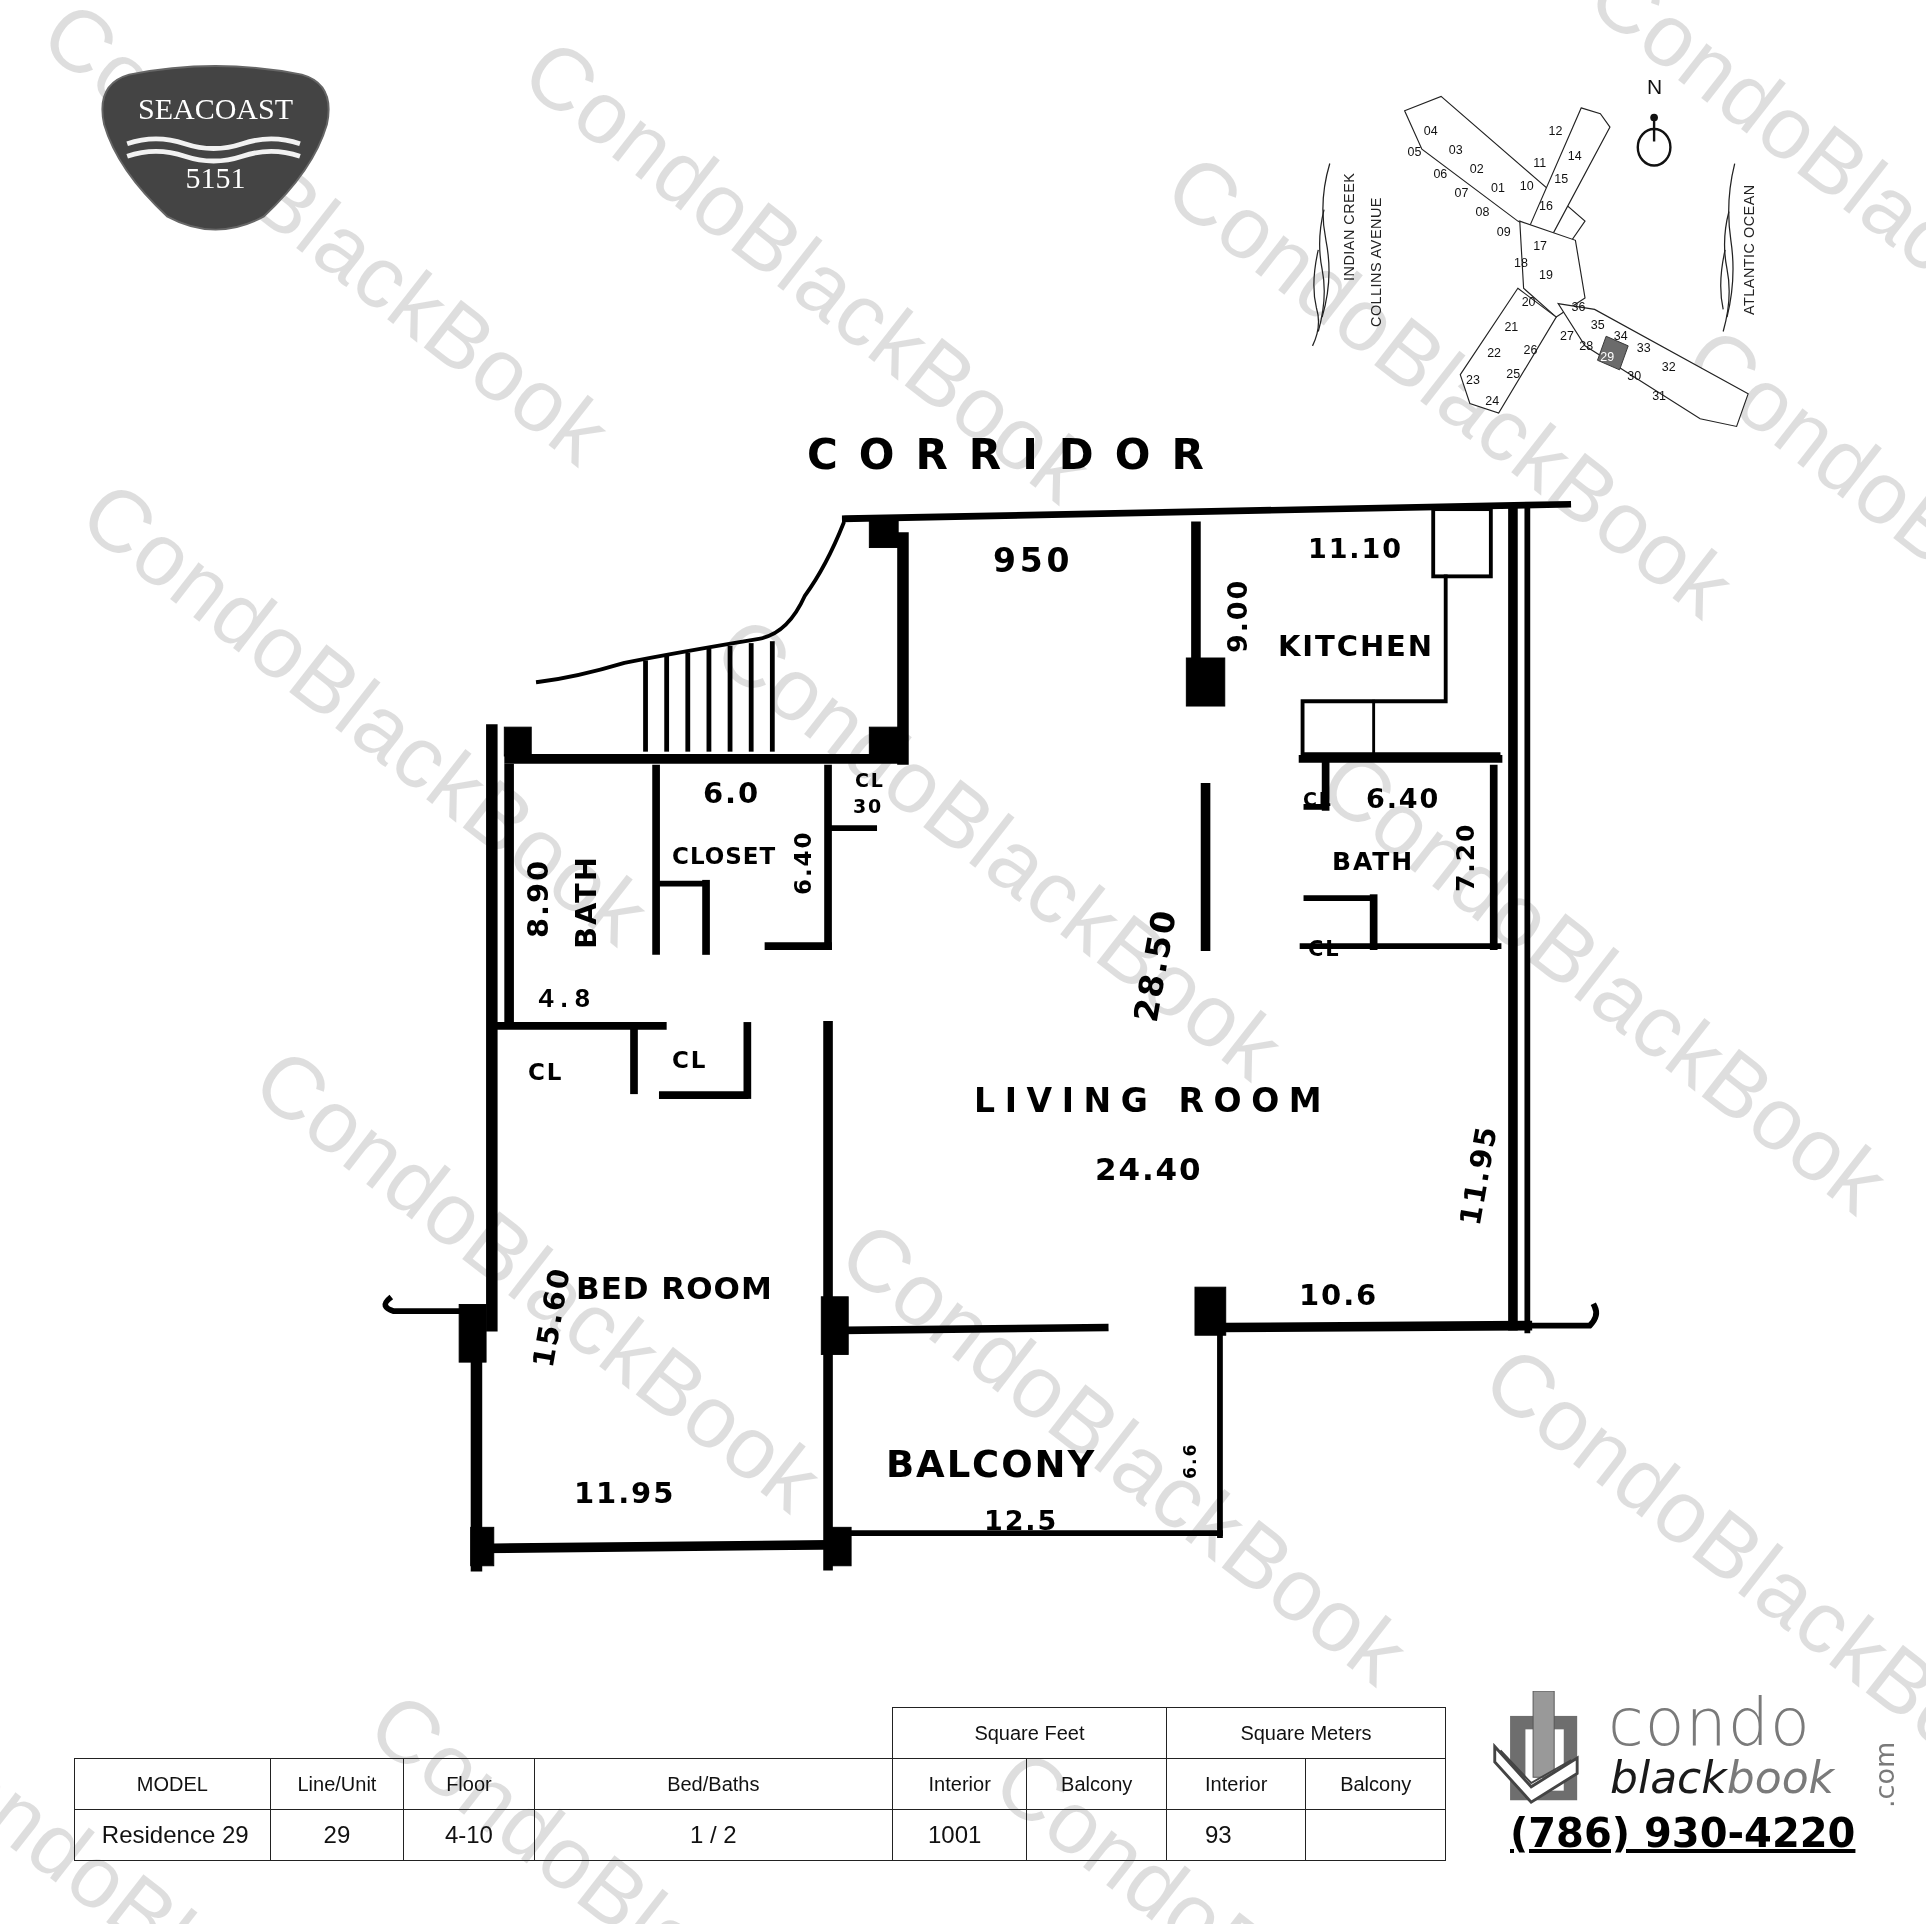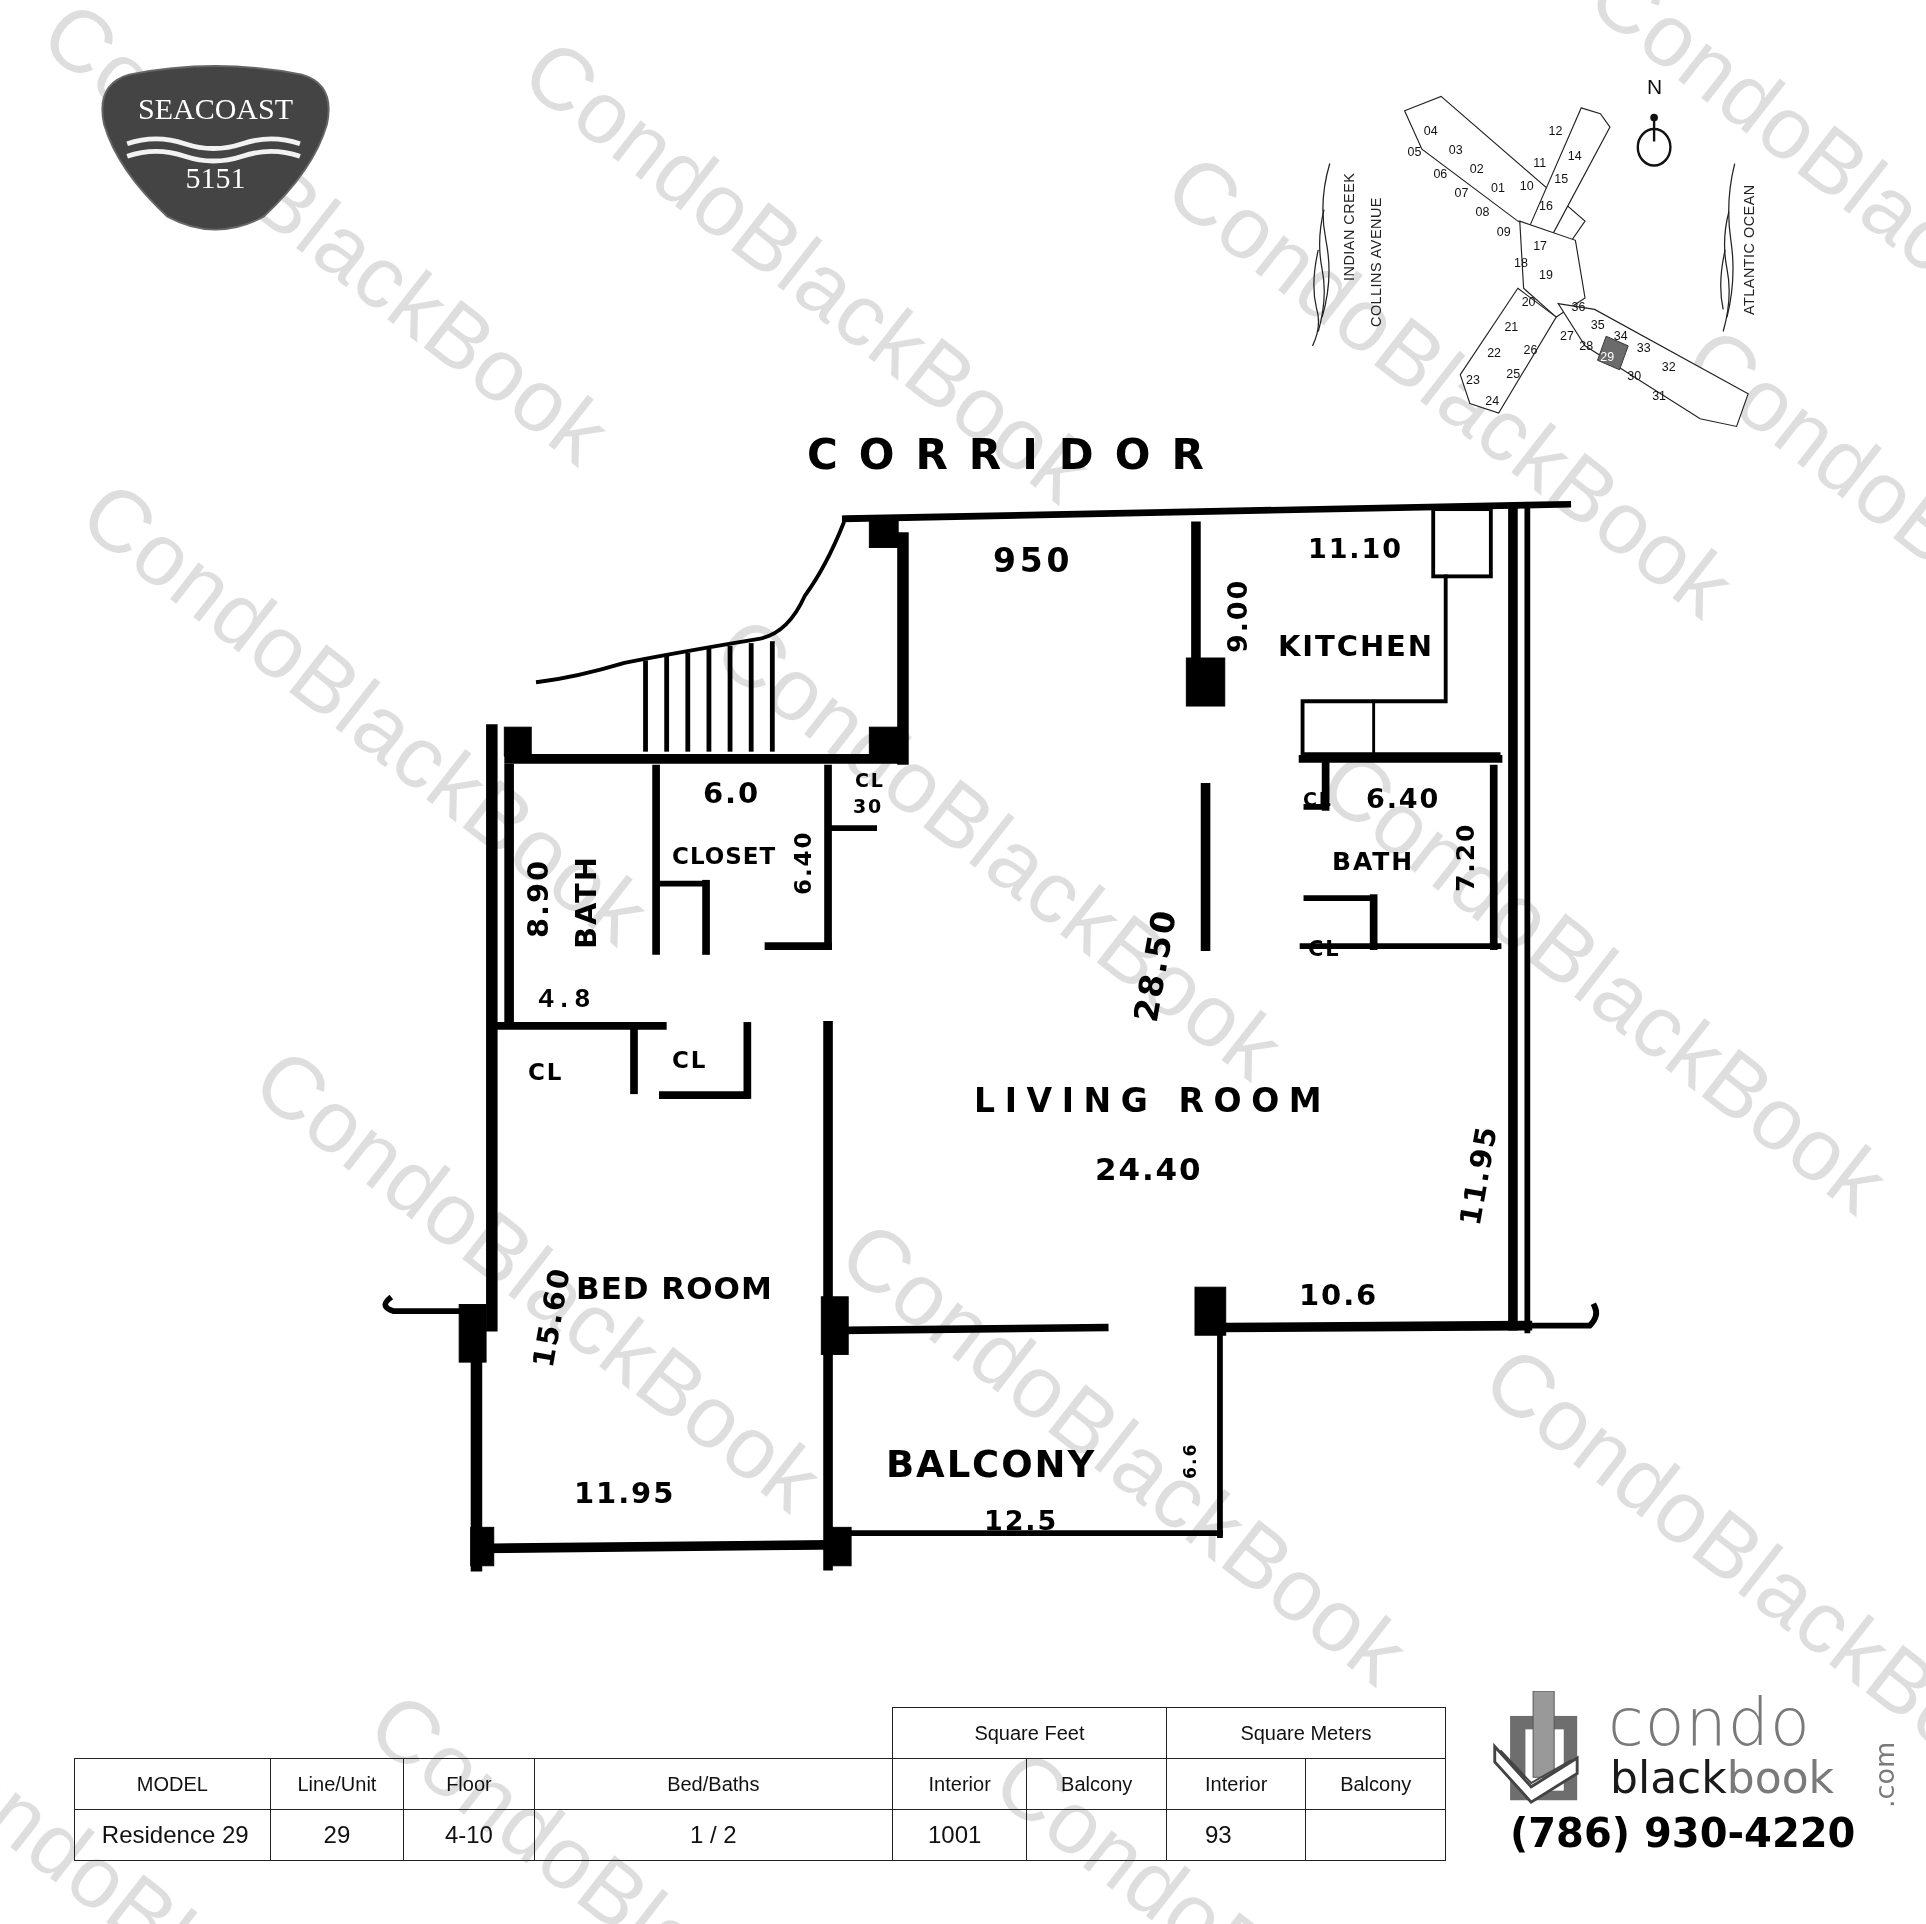--- a/index.html
+++ b/index.html
@@ -296,17 +296,17 @@
 
 <div class="abs" style="left:1489px; top:1691px; width:432px; height:173px;">
   <svg class="abs" style="left:0; top:0;" width="115" height="115" viewBox="0 0 120 120">
     <rect x="22" y="26" width="70" height="88" fill="#6e6e6e"></rect>
     <rect x="38" y="40" width="40" height="64" fill="#fff"></rect>
     <rect x="46" y="0" width="22" height="90" fill="#999" stroke="#555" stroke-width="1"></rect>
     <path d="M6 58 L44 100 L92 70 L92 86 L44 116 L6 74 Z" fill="#fff" stroke="#444" stroke-width="3"></path>
     <path d="M12 62 L44 96 L86 72" fill="none" stroke="#444" stroke-width="2"></path>
   </svg>
   <div class="cbb-condo" style="left:119px; top:-5.8px;">condo</div>
-  <div class="cbb-black" style="left:121px; top:61px;"><span>black</span><span class="cbb-book">book</span></div>
+  <div class="cbb-black" style="left:121px; top:61px;font-style:italic;"><span>black</span><span class="cbb-book">book</span></div>
   <div class="cbb-com" style="left:380px; top:117px;">.com</div>
-  <div class="phone" style="left:21px; top:119px;">(786) 930-4220</div>
+  <div class="phone" style="left:21px; top:119px;text-decoration:underline;">(786) 930-4220</div>
 </div>
 
 
 </body></html>

